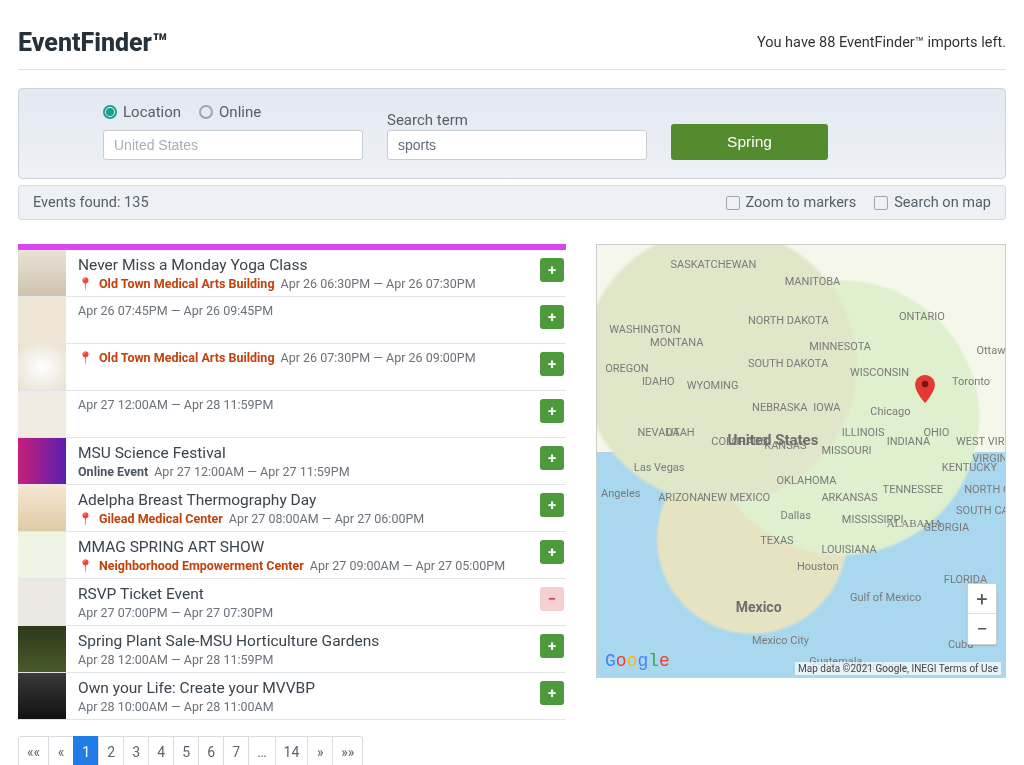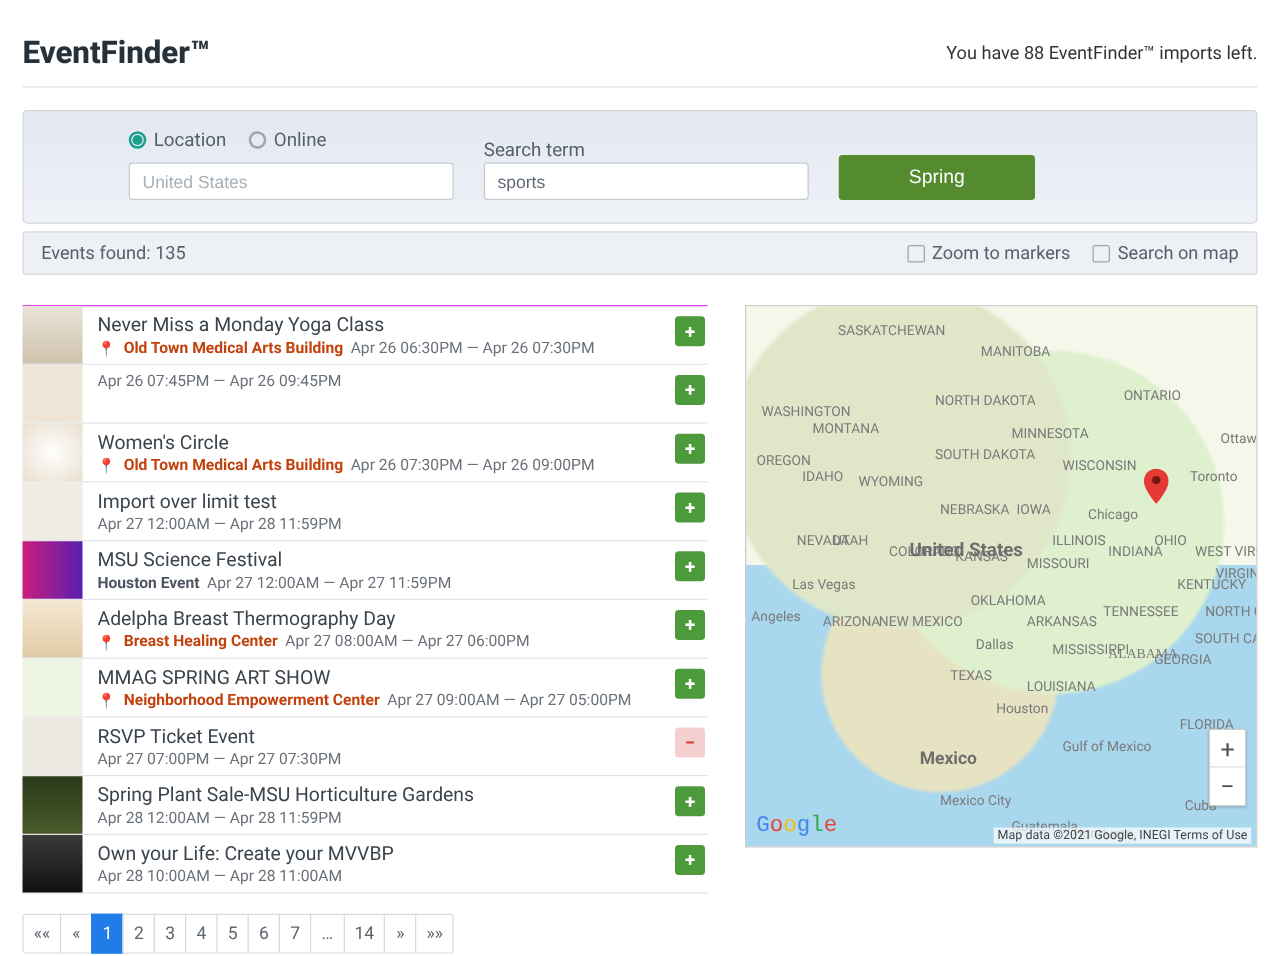--- a/index.html
+++ b/index.html
@@ -95,21 +95,21 @@
     gap: 30px;
     align-items: flex-start;
   }
   .list-col { flex: 0 0 548px; }
   .map-col { flex: 1; }
   .ev-item {
     display: flex;
     align-items: stretch;
     border-bottom: 1px solid #e1e5ea;
   }
-  .ev-item:first-child { border-top: 1px solid #d946ef; }
+  .ev-item:first-child { border-top: 6px solid #d946ef; }
   .thumb {
     width: 48px; height: 46px;
     background: #d6d6d6;
     flex: none;
   }
   .ev-body {
     flex: 1;
     padding: 6px 6px 5px 12px;
     min-width: 0;
   }
@@ -320,57 +320,55 @@
         <div class="ev-body">
           <div class="ev-meta">
             <span>Apr 26 07:45PM — Apr 26 09:45PM</span>
           </div>
         </div>
         <div class="add-btn">+</div>
       </div>
       <div class="ev-item">
         <div class="thumb th3"></div>
         <div class="ev-body">
-          <div class="ev-title">Women's Circle</div>
           <div class="ev-meta">
             <span class="pin">📍</span>
             <span class="loc">Old Town Medical Arts Building</span>
             <span>Apr 26 07:30PM — Apr 26 09:00PM</span>
           </div>
         </div>
         <div class="add-btn">+</div>
       </div>
       <div class="ev-item">
         <div class="thumb th4"></div>
         <div class="ev-body">
-          <div class="ev-title">Import over limit test</div>
           <div class="ev-meta">
             <span>Apr 27 12:00AM — Apr 28 11:59PM</span>
           </div>
         </div>
         <div class="add-btn">+</div>
       </div>
       <div class="ev-item">
         <div class="thumb th5"></div>
         <div class="ev-body">
           <div class="ev-title">MSU Science Festival</div>
           <div class="ev-meta">
-            <span class="online">Houston Event</span>
+            <span class="online">Online Event</span>
             <span>Apr 27 12:00AM — Apr 27 11:59PM</span>
           </div>
         </div>
         <div class="add-btn">+</div>
       </div>
       <div class="ev-item">
         <div class="thumb th6"></div>
         <div class="ev-body">
           <div class="ev-title">Adelpha Breast Thermography Day</div>
           <div class="ev-meta">
             <span class="pin">📍</span>
-            <span class="loc">Breast Healing Center</span>
+            <span class="loc">Gilead Medical Center</span>
             <span>Apr 27 08:00AM — Apr 27 06:00PM</span>
           </div>
         </div>
         <div class="add-btn">+</div>
       </div>
       <div class="ev-item">
         <div class="thumb th7"></div>
         <div class="ev-body">
           <div class="ev-title">MMAG SPRING ART SHOW</div>
           <div class="ev-meta">

